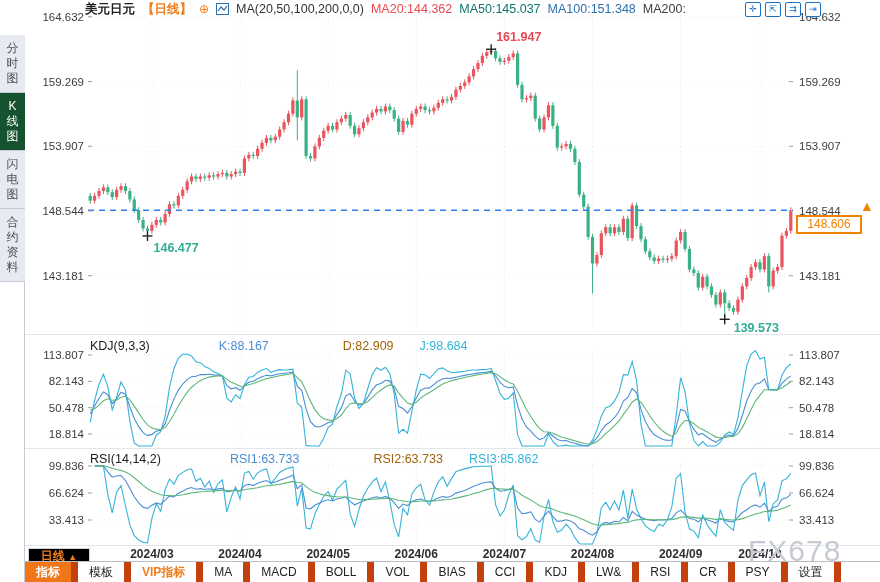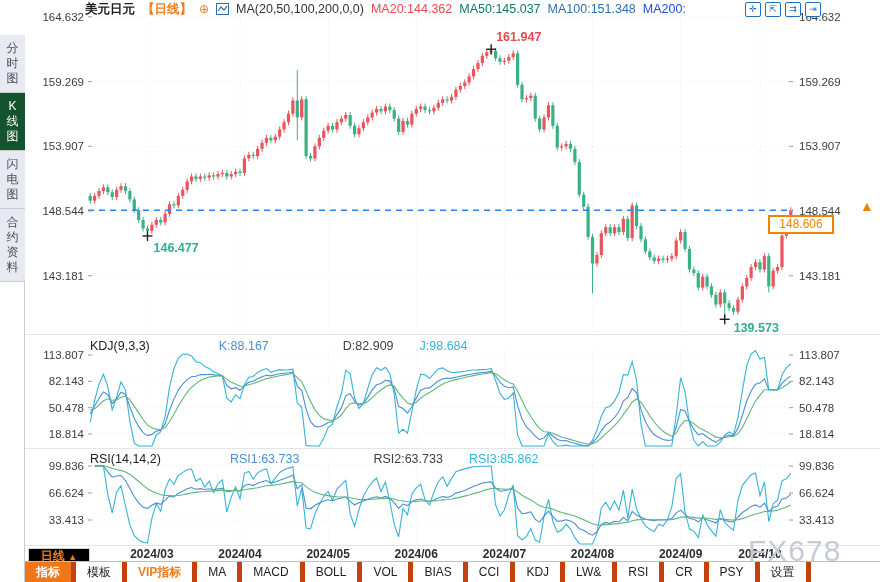--- a/index.html
+++ b/index.html
@@ -9,37 +9,37 @@
   
   .sidebar{position:absolute;left:0;top:0;width:25px;height:582px;background:#fff;border-right:1px solid #c6cbd4;box-sizing:border-box;margin-top:35px;}
   .side-tab{width:25px;background:#e7eaf1;color:#4a4f58;font-size:12px;line-height:15px;text-align:center;padding:6px 0;border-bottom:1px solid #c6cbd4;box-sizing:border-box;word-break:break-all;cursor:pointer;}
   .side-tab span{display:block;width:13px;margin:0 auto;}
   .side-tab.active{background:#14532d;color:#fff;text-align:center;}
   
   .header{position:absolute;left:85px;top:1px;height:16px;display:flex;align-items:center;gap:7px;font-size:12.5px;color:#333;white-space:nowrap;z-index:3;}
   .h-sym{font-weight:bold;color:#1c1c1c;}
   .h-period{color:#f07d1a;font-weight:bold;}
   .h-plus{color:#f07d1a;font-size:12px;}
-  .h-ma20{color:#e8484e;} .h-ma50{color:#0f766e;} .h-ma100{color:#2e6fad;} .h-ma200{color:#1d4ed8;}
+  .h-ma20{color:#e8484e;} .h-ma50{color:#0f766e;} .h-ma100{color:#2e6fad;} .h-ma200{color:#404040;}
   .winicons{position:absolute;left:745px;top:2px;display:flex;gap:4px;z-index:3;}
   .wicon{width:14px;height:13px;border:1px solid #1d6fc0;color:#1d6fc0;font-size:9px;line-height:13px;text-align:center;border-radius:2px;background:#fff;cursor:pointer;}
   
   .ind-header{position:absolute;left:90px;font-size:12.5px;color:#222;display:flex;gap:26px;white-space:nowrap;z-index:3;background:rgba(255,255,255,.0);}
-  .iv-k,.iv-r1{color:#4a8fd3;margin-left:43px;} .iv-d,.iv-r2{color:#404040;padding-left:48px;} .iv-j,.iv-r3{color:#36b3d9;}
-  
-  .price-box{position:absolute;left:768px;top:215px;width:62px;height:15px;border:2px solid #f08300;background:#fff;color:#f08300;font-size:12px;line-height:15px;text-align:center;z-index:4;}
+  .iv-k,.iv-r1{color:#4a8fd3;margin-left:43px;} .iv-d,.iv-r2{color:#a16207;padding-left:48px;} .iv-j,.iv-r3{color:#36b3d9;}
+  
+  .price-box{position:absolute;left:796px;top:215px;width:62px;height:15px;border:2px solid #f08300;background:#fff;color:#f08300;font-size:12px;line-height:15px;text-align:center;z-index:4;}
   .price-arrow{position:absolute;left:860px;top:198px;color:#f08300;font-size:14px;z-index:4;}
   
   .period-box{position:absolute;left:28px;top:548px;width:60px;height:15px;border:1px solid #d0d4da;background:#000000;color:#f07d1a;font-weight:bold;font-size:12px;line-height:15px;text-align:center;z-index:3;}
   .period-box .tri{font-size:9px;}
   
   .watermark{position:absolute;left:748px;top:534px;font-size:30px;color:#c6cad2;letter-spacing:1px;z-index:2;}
   
   .toolbar{position:absolute;left:25px;top:561px;width:855px;height:21px;border-top:1px solid #b9bfc9;background:#fff;display:flex;align-items:stretch;z-index:3;box-sizing:border-box;}
-  .tb{padding:0 11px;font-size:12px;color:#222;line-height:20px;border-right:5px solid #c2410c;cursor:pointer;white-space:nowrap;}
+  .tb{padding:0 11px;font-size:12px;color:#222;line-height:20px;border-right:7px solid #c2410c;cursor:pointer;white-space:nowrap;}
   .tb.active{background:#f07618;color:#fff;font-weight:bold;}
   .tb.vip{color:#f07d1a;font-weight:bold;}
   .hr{position:absolute;left:25px;width:855px;height:0;border-top:1px solid #e2e5ea;z-index:1;}
 </style>
 </head>
 <body>
 
 <div class="app">
   <svg id="chart-svg" width="880" height="582">
       <line x1="88" y1="16.817840000000075" x2="793" y2="16.817840000000075" stroke="#ececec" stroke-dasharray="1,3"></line>

